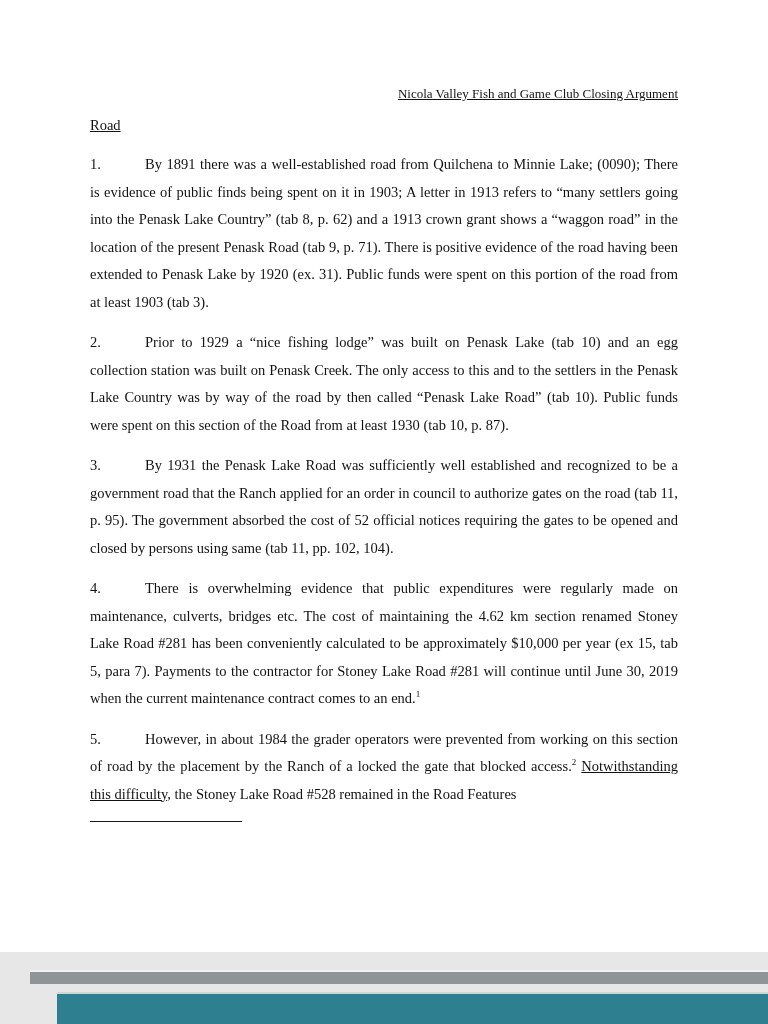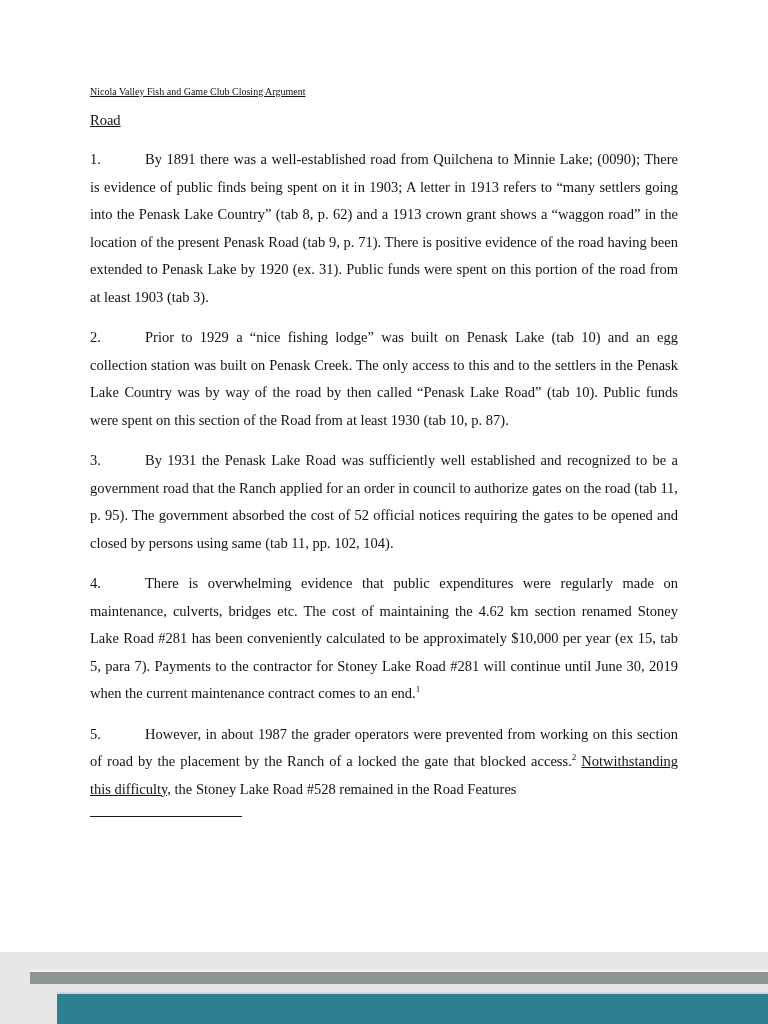--- a/index.html
+++ b/index.html
@@ -19,24 +19,25 @@
   }
   .page {
     width: 768px;
     height: 952px;
     background: #ffffff;
     padding: 86px 90px 0 90px;
     overflow: hidden;
     box-shadow: 0 1px 3px rgba(0,0,0,0.25);
   }
   .doc-title {
-    font-size: 10px;
+    font-size: 13px;
     font-weight: normal;
     text-decoration: underline;
     margin: 0 0 15px 0;
+    text-align: right;
   }
   .heading-evidence {
     font-size: 14.5px;
     margin: 0 0 15px 0;
   }
   .subheading {
     font-size: 14.5px;
     margin: 0 0 15px 0;
     padding-left: 28px;
   }
@@ -116,21 +117,21 @@
     <div class="section-heading">Road</div>
 
     <p class="para"><span class="para-num">1.</span><span>By 1891 there was a well-established road from Quilchena to Minnie Lake; (0090); There is evidence of public finds being spent on it in 1903; A letter in 1913 refers to “many settlers going into the Penask Lake Country” (tab 8, p. 62) and a 1913 crown grant shows a “waggon road” in the location of the present Penask Road (tab 9, p. 71).  There is positive evidence of the road having been extended to Penask Lake by 1920 (ex. 31).  Public funds were spent on this portion of the road from at least 1903 (tab 3).</span></p>
 
     <p class="para"><span class="para-num">2.</span><span>Prior to 1929 a “nice fishing lodge” was built on Penask Lake (tab 10) and an egg collection station was built on Penask Creek.  The only access to this and to the settlers in the Penask Lake Country was by way of the road by then called “Penask Lake Road” (tab 10).  Public funds were spent on this section of the Road from at least 1930 (tab 10, p. 87).</span></p>
 
     <p class="para"><span class="para-num">3.</span><span>By 1931 the Penask Lake Road was sufficiently well established and recognized to be a government road that the Ranch applied for an order in council to authorize gates on the road (tab 11, p. 95).  The government absorbed the cost of 52 official notices requiring the gates to be opened and closed by persons using same (tab 11, pp. 102, 104).</span></p>
 
     <p class="para"><span class="para-num">4.</span><span>There is overwhelming evidence that public expenditures were regularly made on maintenance, culverts, bridges etc.  The cost of maintaining the 4.62 km section renamed Stoney Lake Road #281 has been conveniently calculated to be approximately $10,000 per year (ex 15, tab 5, para 7).  Payments to the contractor for Stoney Lake Road #281 will continue until June 30, 2019 when the current maintenance contract comes to an end.</span><sup class="fnref">1</sup></p>
 
-    <p class="para"><span class="para-num">5.</span><span>However, in about 1987 the grader operators were prevented from working on this section of road by the placement by the Ranch of a locked the gate that blocked access.</span><sup class="fnref">2</sup> <span class="u-seg">Notwithstanding this difficulty,</span><span> the Stoney Lake Road #528 remained in the Road Features</span></p>
+    <p class="para"><span class="para-num">5.</span><span>However, in about 1984 the grader operators were prevented from working on this section of road by the placement by the Ranch of a locked the gate that blocked access.</span><sup class="fnref">2</sup> <span class="u-seg">Notwithstanding this difficulty,</span><span> the Stoney Lake Road #528 remained in the Road Features</span></p>
 
     <hr class="fn-sep">
 
 
 
   </div>
 
   <div class="viewer-bottom">
     <div class="next-page-gray"></div>
     <div class="next-page-teal"></div>

